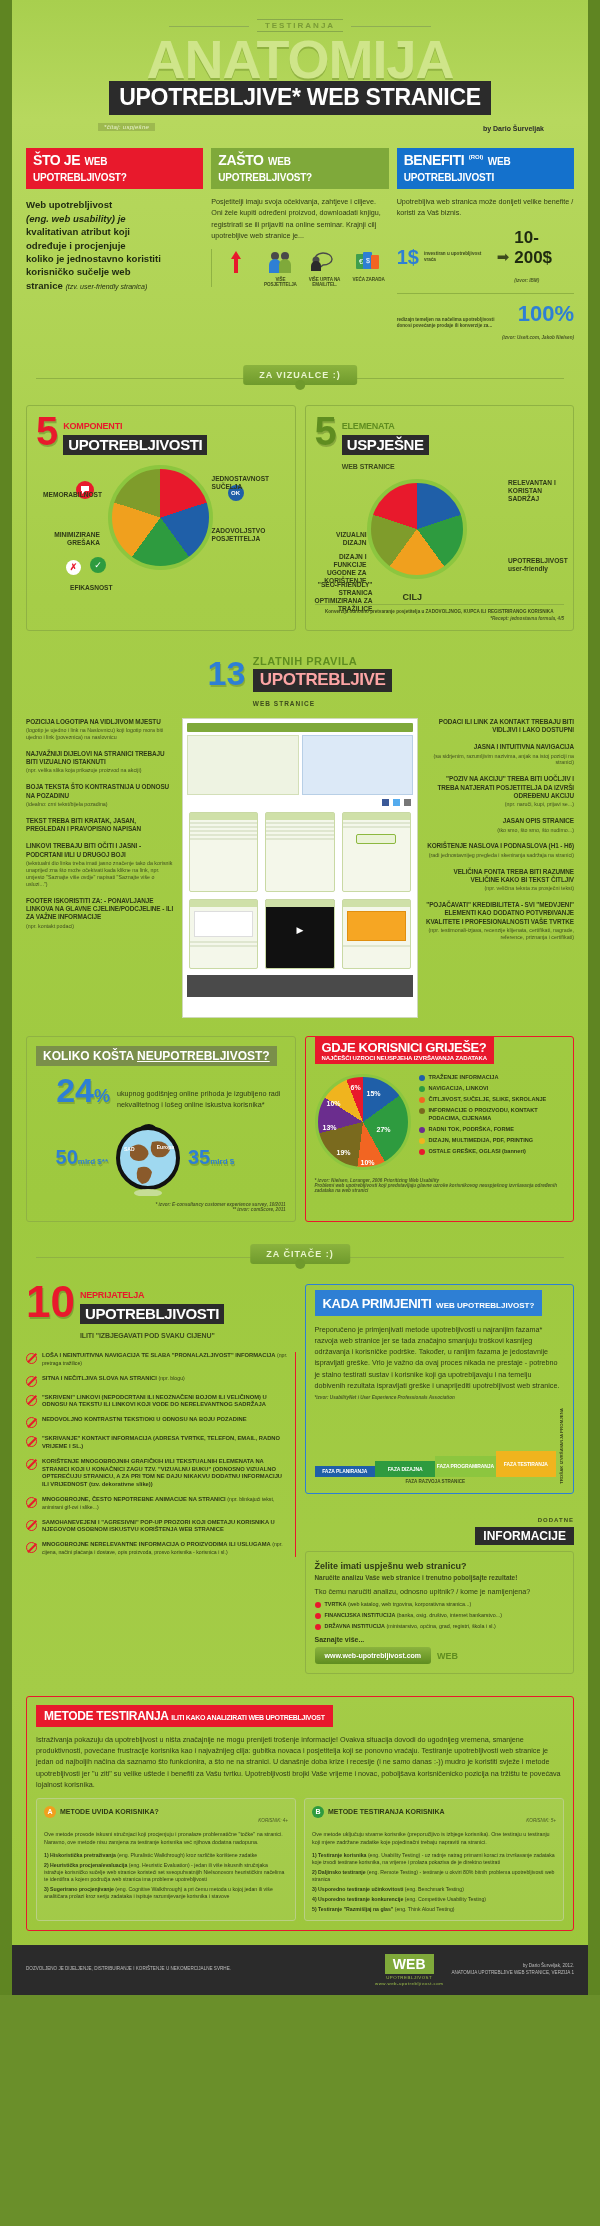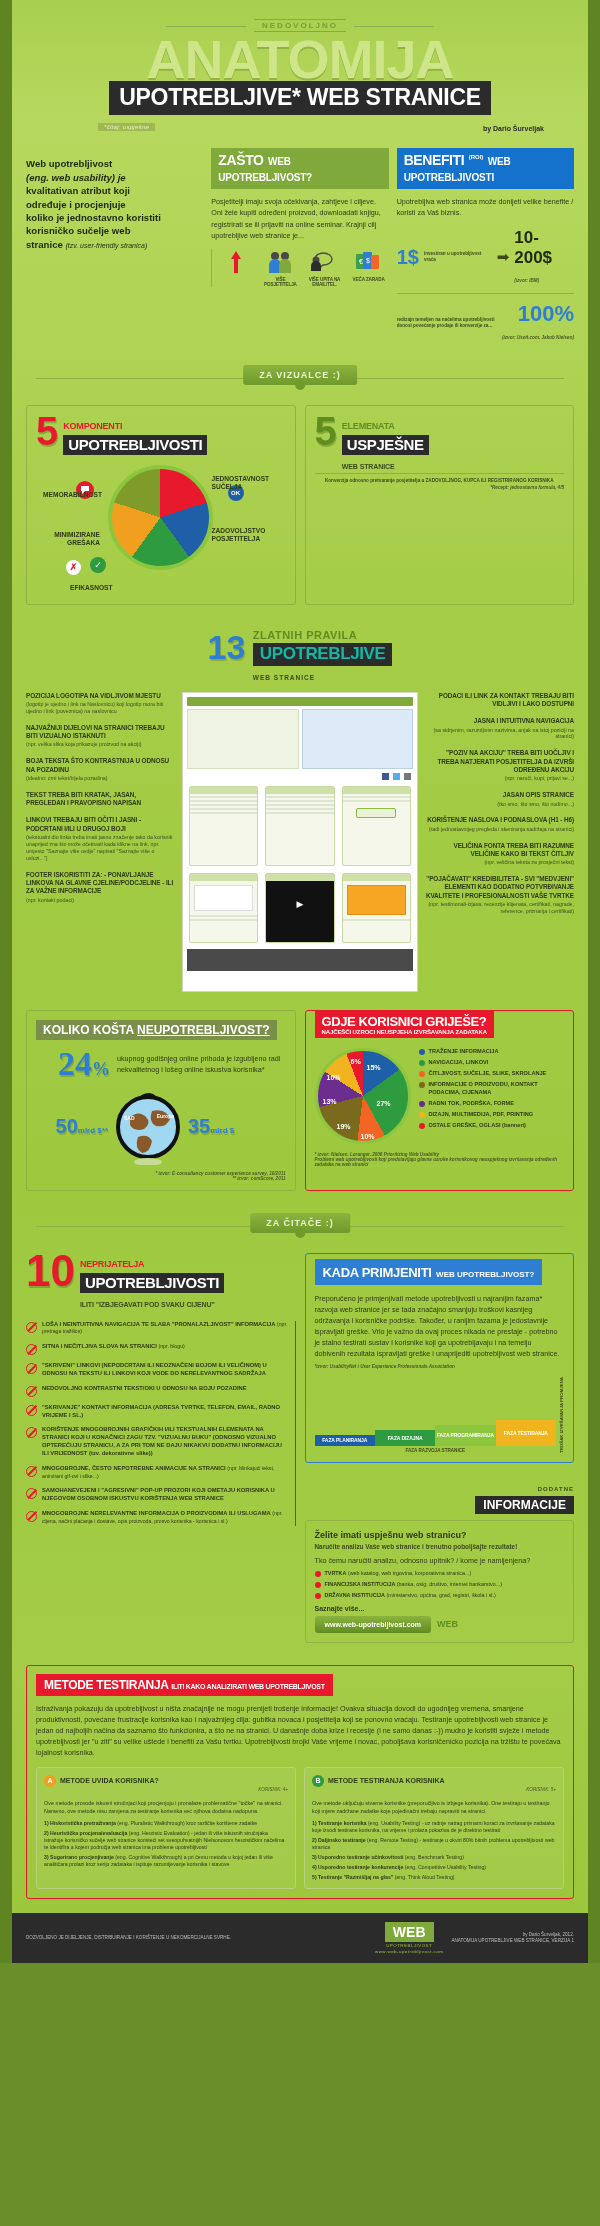--- a/index.html
+++ b/index.html
@@ -102,37 +102,37 @@
   
   .pie { border-radius:50%; position:relative; margin:0 auto; }
   .pielbl { position:absolute; font-size:7px; font-weight:bold; color:#fff; }
   .callout { font-size:6.6px; font-weight:bold; color:#2f3a17; line-height:1.25; }
 
   
   .thirteen-head { text-align:center; }
   .thirteen-head .n13 { font-size:34px; font-weight:bold; color:#2e7fd4; line-height:.9;
      text-shadow:1px 2px 0 rgba(70,95,25,.3); }
   .thirteen-head .zr { font-size:11px; font-weight:bold; color:#5f8d20; letter-spacing:.5px;}
-  .thirteen-head .onblk2 { background:#2b2b2b; color:#14b8a6; font-size:17px; font-weight:bold;
+  .thirteen-head .onblk2 { background:#2b2b2b; color:#fca5a5; font-size:17px; font-weight:bold;
     padding:1px 7px 2px; display:inline-block; letter-spacing:-.4px;}
   .thirteen-head .ws { font-size:6.5px; font-weight:bold; color:#3c4a1c; letter-spacing:1px;}
   .rulewrap { display:flex; gap:6px; margin-top:8px; }
   .rulecol { width:150px; }
   .rule { margin-bottom:9px; }
   .rule .t { font-size:6.4px; font-weight:bold; color:#2f3a17; line-height:1.3; letter-spacing:-.1px;}
   .rule .d { font-size:5.3px; color:#3f4d1f; line-height:1.3; margin-top:1px;}
   .mock { flex:1; background:#fff; border:1px solid #cfd9bb; padding:4px; min-height:300px; position:relative; }
   .mockbar { height:9px; background:#7fa93a; border-radius:1px; margin-bottom:3px;}
   .mockbox { background:#f4f7ea; border:1px solid #c9d9a4; border-radius:2px; height:46px; margin:2px;}
   .mockgrid { display:flex; gap:3px; }
   .mockline { height:2px; background:#dfe6cf; margin:2px 0;}
 
   
   .pctbig { font-size:34px; font-weight:bold; color:#2e7fd4; line-height:.85;
-    text-shadow:1px 2px 0 rgba(70,95,25,.3);font-family:Liberation Serif, serif;}
+    text-shadow:1px 2px 0 rgba(70,95,25,.3);}
   .pctbig small { font-size:18px; }
   .mlrd { font-size:20px; font-weight:bold; color:#2e7fd4; text-shadow:1px 2px 0 rgba(70,95,25,.3);}
   .mlrd small { font-size:8px; }
 
   .legend { font-size:5.6px; font-weight:bold; color:#2f3a17; line-height:1.3;}
   .legrow { display:flex; align-items:flex-start; gap:4px; margin-bottom:4px;}
   .dot { width:6px; height:6px; border-radius:50%; flex:none; margin-top:1px;}
 
   
   .enemy { display:flex; gap:5px; margin-bottom:7px; align-items:flex-start;}
@@ -174,33 +174,37 @@
   .logo .w { background:#7fa93a; color:#fff; font-size:14px; font-weight:bold; padding:2px 8px; display:inline-block;}
   .logo .u { font-size:4.4px; color:#9fc24a; letter-spacing:.5px; margin-top:1px;}
   .rt { text-align:right; font-size:4.6px; color:#bdbdbd; line-height:1.4;}
 </style>
 </head>
 <body>
 
 <div class="page">
 
   <div class="sec hdr">
-    <div class="infog">NEDOVOLJNO</div>
+    <div class="infog">TESTIRANJA</div>
     <div class="anat">ANATOMIJA</div>
     <div class="blkbar">UPOTREBLJIVE* WEB STRANICE</div>
     <div style="text-align:left;padding-left:72px;">
       <span class="cita">*čitaj: uspješne</span>
     </div>
     <div class="byline">by Dario Šurveljak</div>
   </div>
 
   <div class="sec">
     <div class="cols3">
 
       <div class="col3">
+        <div class="cap cap-red">
+          <span class="big">ŠTO JE</span>
+          <span class="sm">WEB UPOTREBLJIVOST?</span>
+        </div>
         <div class="lead" style="margin-top:9px;">
           <div>Web upotrebljivost</div>
           <div style="font-style:italic">(eng. web usability) je</div>
           <div>kvalitativan atribut koji</div>
           <div>određuje i procjenjuje</div>
           <div>koliko je jednostavno koristiti</div>
           <div>korisničko sučelje web</div>
           <div>
             <span>stranice</span>
             <span class="small-i">(tzv. user-friendly stranica)</span>
@@ -336,20 +340,30 @@
 
       <div class="panel">
         <div class="bignum-row">
           <span class="bignum grn">5</span>
           <span class="headstack">
             <span class="kicker grn">ELEMENATA</span><br>
             <span class="onblk">USPJEŠNE</span><br>
             <span class="sub">WEB STRANICE</span>
           </span>
         </div>
+        <div style="position:relative;height:125px;margin-top:6px;">
+          <div class="pie" style="width:100px;height:100px;border:4px solid #8cc63f;margin-left:52px;
+            background:conic-gradient(#1f5fa8 0deg 72deg,#2e9b3f 72deg 144deg,#f0a01e 144deg 216deg,#7f9c2b 216deg 288deg,#e8192c 288deg 360deg);"></div>
+          <div class="callout" style="position:absolute;top:52px;left:0;width:52px;text-align:right;">VIZUALNI DIZAJN</div>
+          <div class="callout" style="position:absolute;top:74px;left:0;width:52px;text-align:right;">DIZAJN I FUNKCIJE UGODNE ZA KORIŠTENJE</div>
+          <div class="callout" style="position:absolute;top:102px;left:0;width:58px;text-align:right;">"SEO-FRIENDLY" STRANICA OPTIMIZIRANA ZA TRAŽILICE</div>
+          <div class="callout" style="position:absolute;top:0;right:0;width:56px;">RELEVANTAN I KORISTAN SADRŽAJ</div>
+          <div class="callout" style="position:absolute;top:78px;right:0;width:56px;">UPOTREBLJIVOST user-friendly</div>
+          <div style="position:absolute;bottom:2px;left:88px;font-size:9px;font-weight:bold;color:#2f3a17;">CILJ</div>
+        </div>
         <div style="border-top:1px solid #8fb243;padding-top:4px;font-size:4.6px;font-weight:bold;text-align:center;color:#3c4a1c;">Konverzija odnosno pretvaranje posjetitelja u ZADOVOLJNOG, KUPCA ILI REGISTRIRANOG KORISNIKA</div>
         <div class="srcsm" style="text-align:right;margin-top:2px;">*Recept: jednostavna formula, 4/5</div>
       </div>
     </div>
   </div>
 
   <div class="sec" style="margin-top:20px;">
     <div class="thirteen-head">
       <span class="n13">13</span>
       <span style="display:inline-block;text-align:left;vertical-align:middle;margin-left:3px;">
@@ -480,21 +494,21 @@
 
       <div class="panel">
         <div style="background:#7a8f4a;color:#fff;display:inline-block;padding:3px 7px;font-weight:bold;font-size:12px;margin-top:-16px;">
           <span>KOLIKO KOŠTA</span>
           <span style="text-decoration:underline">NEUPOTREBLJIVOST?</span>
         </div>
         <div style="display:flex;gap:7px;align-items:flex-start;margin-top:10px;">
           <div style="text-align:right;min-width:74px;">
             <span class="pctbig">24</span><span class="pctbig"><small>%</small></span>
           </div>
-          <div class="bodytxt" style="margin-top:3px;flex:1;">ukupnog godišnjeg online prihoda je izgubljeno radi nekvalitetnog i lošeg online iskustva korisnika*</div>
+          <div class="bodytxt" style="margin-top:12px;flex:1;">ukupnog godišnjeg online prihoda je izgubljeno radi nekvalitetnog i lošeg online iskustva korisnika*</div>
         </div>
         <div style="display:flex;align-items:center;gap:4px;margin-top:10px;">
           <div style="text-align:right;width:72px;">
             <span class="mlrd"><span>50</span><small>mlrd $**</small></span>
           </div>
           <div style="flex:none;position:relative;width:72px;height:76px;">
             <svg width="72" height="76" viewBox="0 0 72 76">
               <circle cx="36" cy="38" r="30" fill="#9fd8f0" stroke="#111" stroke-width="4"></circle>
               <path d="M18 28 q9-7 16 0 q6 6-2 12 q-10 3-14-4z" fill="#8a5a2b"></path>
               <path d="M40 22 q14-3 18 8 q-4 9-14 7 q-8-4-4-15z" fill="#8a5a2b"></path>

